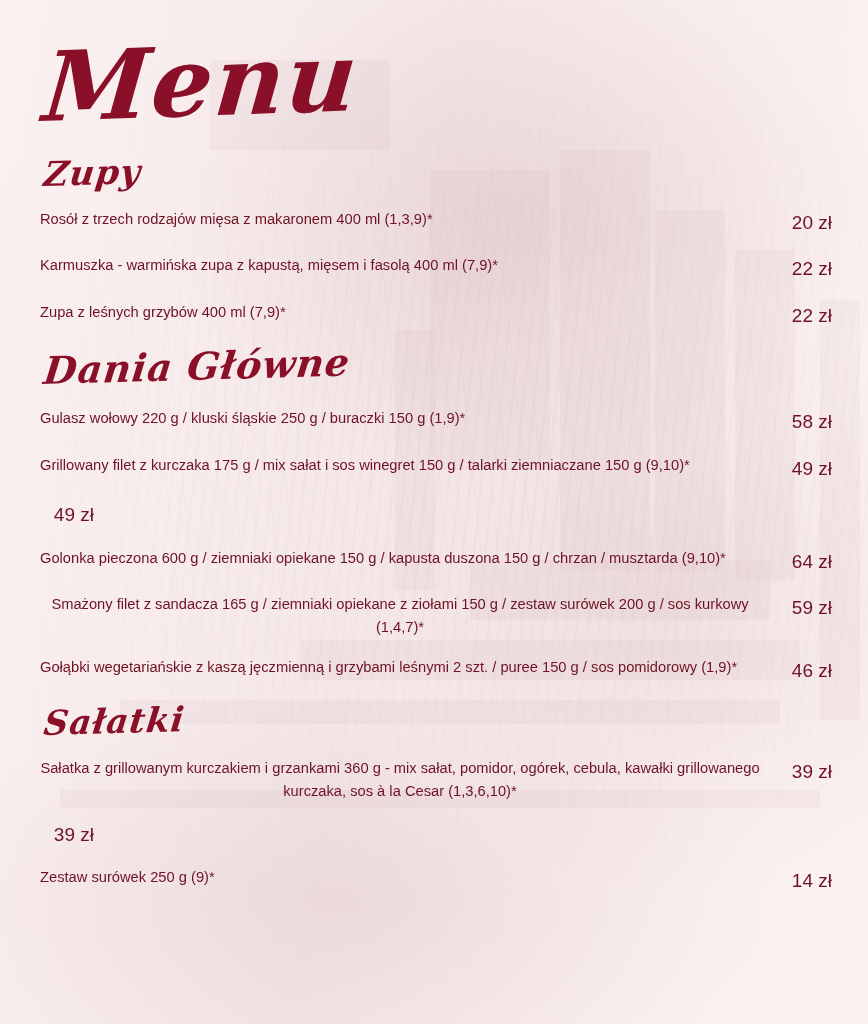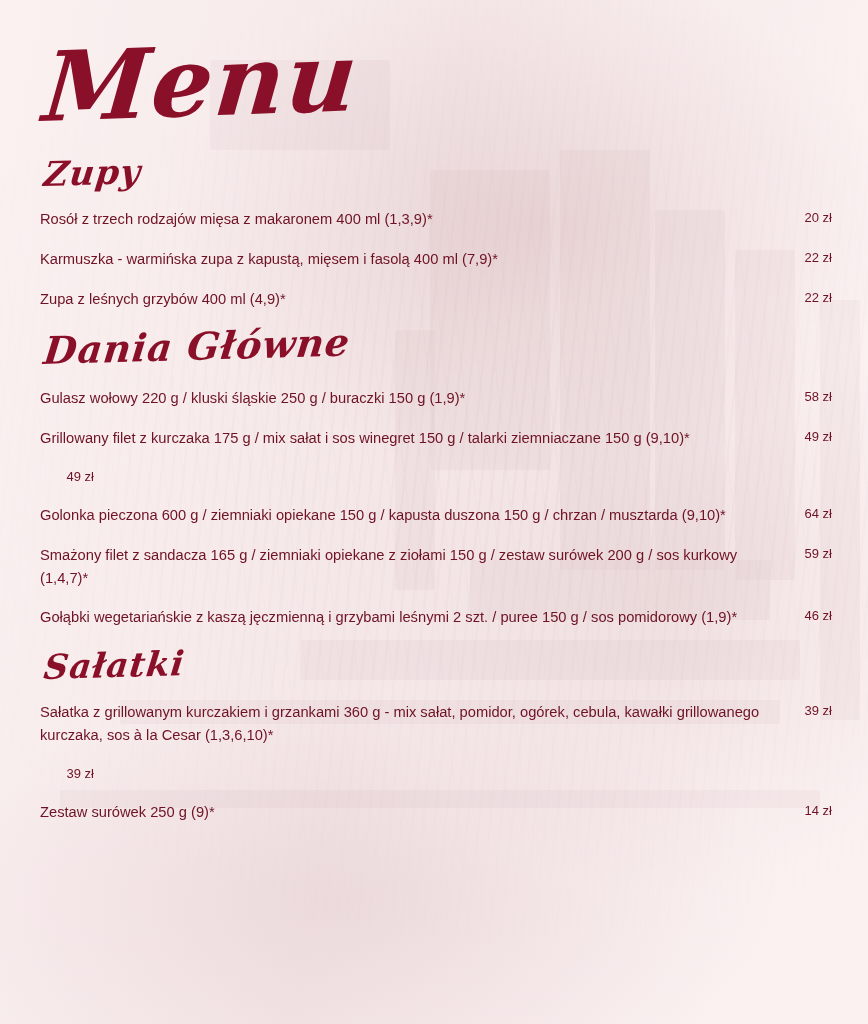--- a/index.html
+++ b/index.html
@@ -109,23 +109,24 @@
     justify-content: space-between;
     gap: 18px;
     padding: 0 4px 0 8px;
     margin-bottom: 17px;
   }
   .item-name {
     font-size: 14.7px;
     line-height: 1.55;
     color: #6e1224;
     max-width: 740px;
+    text-align: center;
   }
   .item-price {
-    font-size: 13px;
+    font-size: 19px;
     line-height: 1.55;
     color: #6e1224;
     white-space: nowrap;
     flex: 0 0 auto;
     text-align: right;
     min-width: 54px;
   }
 </style>
 </head>
 <body>
@@ -158,21 +159,21 @@
     <div class="items">
       <div class="item">
         <div class="item-name">Rosół z trzech rodzajów mięsa z makaronem 400 ml (1,3,9)*</div>
         <div class="item-price">20 zł</div>
       </div>
       <div class="item">
         <div class="item-name">Karmuszka  - warmińska zupa z kapustą, mięsem i fasolą 400 ml (7,9)*</div>
         <div class="item-price">22 zł</div>
       </div>
       <div class="item">
-        <div class="item-name">Zupa z leśnych grzybów 400 ml (4,9)*</div>
+        <div class="item-name">Zupa z leśnych grzybów 400 ml (7,9)*</div>
         <div class="item-price">22 zł</div>
       </div>
     </div>
   </div>
 
   
   <div class="section section--mains">
     <div class="section-title">Dania Główne</div>
     <div class="items">
       <div class="item">

